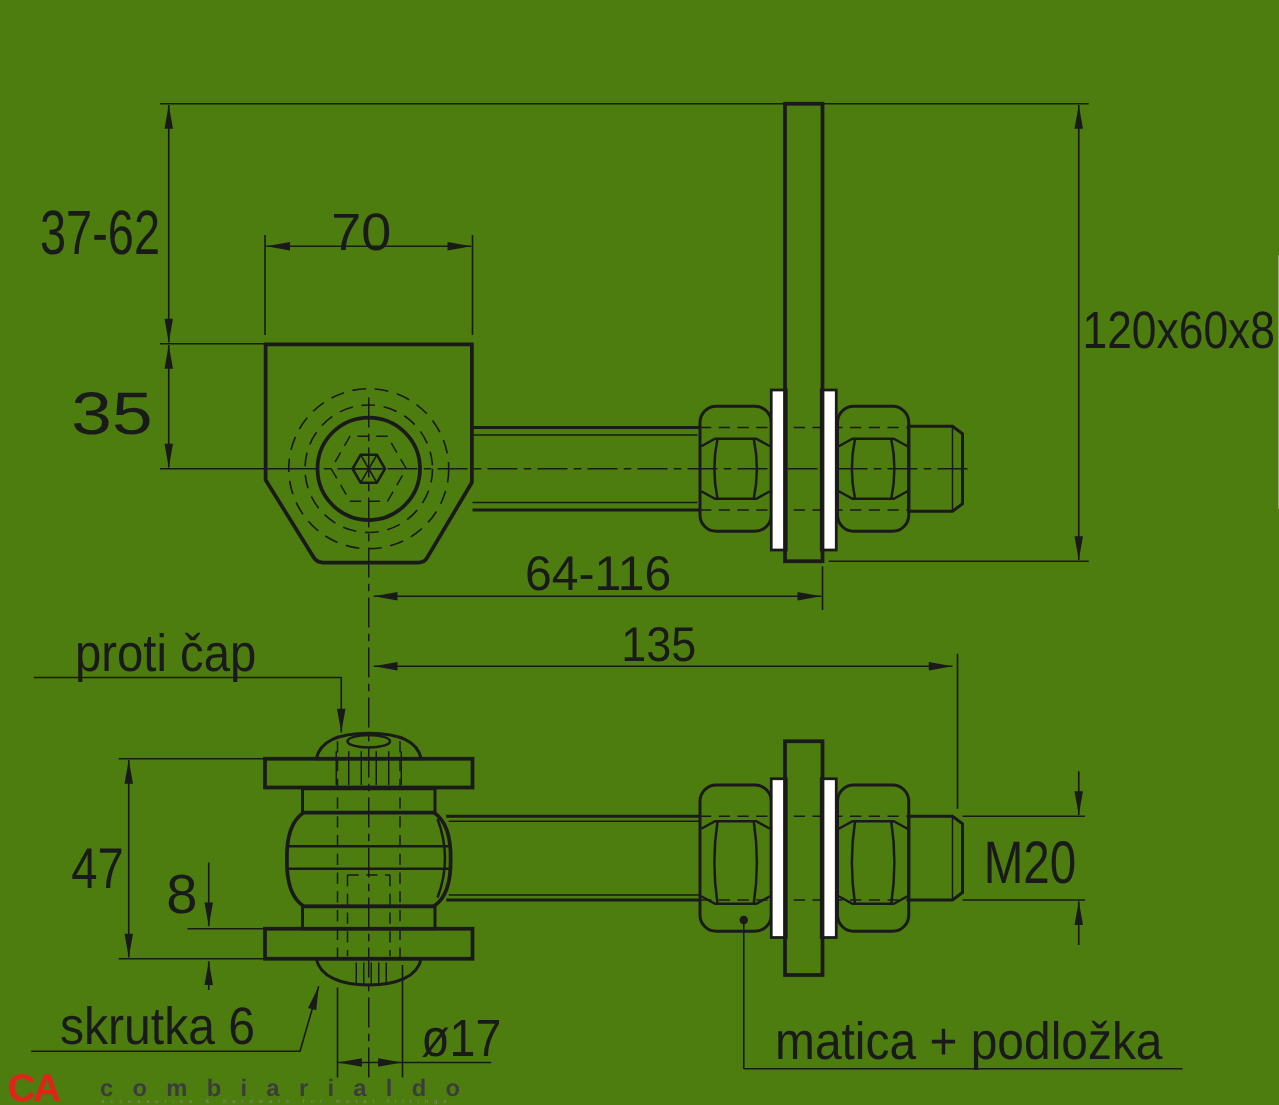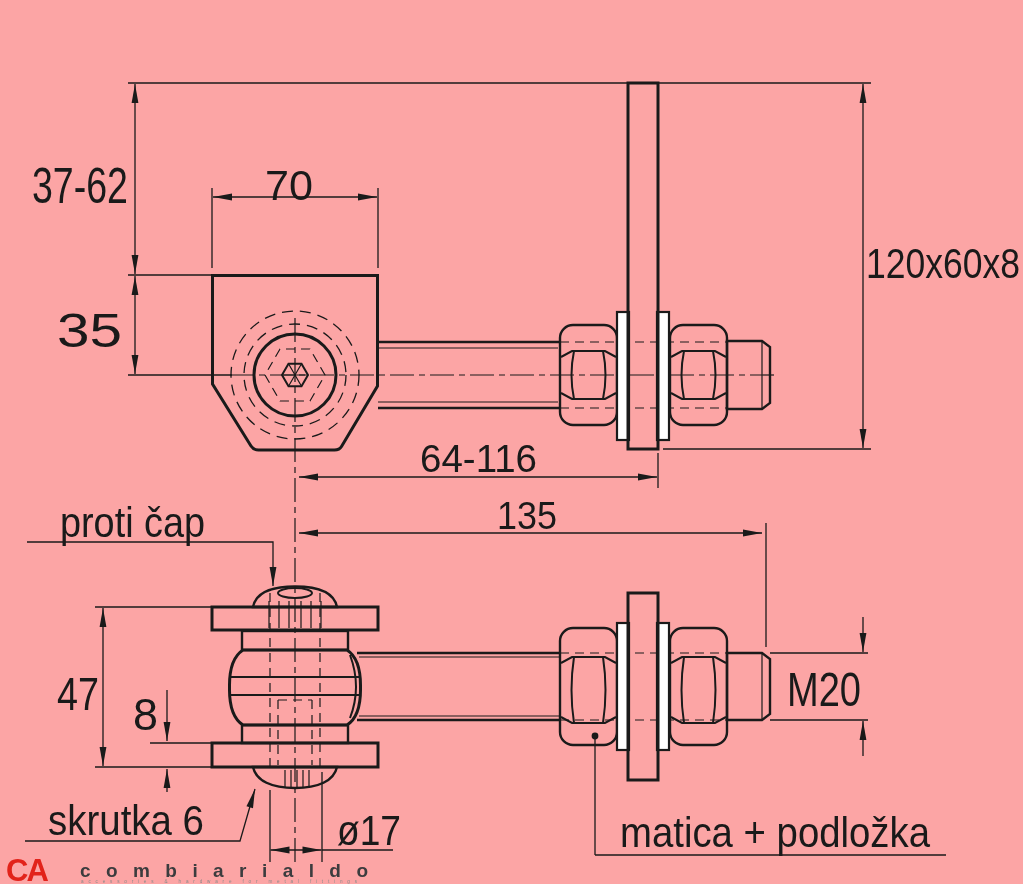--- a/index.html
+++ b/index.html
@@ -1,16 +1,16 @@
 <!DOCTYPE html>
 <html><head>
 <meta charset="utf-8">
 <style>
   html,body{margin:0;padding:0;background:#ffffff;}
-  .canvas{position:relative;width:1023px;height:884px;background:#fca5a5;overflow:hidden;
+  .canvas{position:relative;width:1023px;height:884px;background:#4d7c0f;overflow:hidden;
           font-family:"Liberation Sans", sans-serif;}
   svg{display:block;}
   .ln-bold{stroke:#1a1a1a;stroke-width:3;fill:none;}
   .ln-med{stroke:#1a1a1a;stroke-width:2.4;fill:none;}
   .ln-med2{stroke:#1a1a1a;stroke-width:2;fill:none;}
   .ln-thin{stroke:#1a1a1a;stroke-width:1.3;fill:none;}
   .ln-hair{stroke:#1a1a1a;stroke-width:1.2;fill:none;}
   .ln-dash{stroke:#1a1a1a;stroke-width:1.3;fill:none;stroke-dasharray:11 7;}
   .ln-hid{stroke:#1a1a1a;stroke-width:1.2;fill:none;stroke-dasharray:9 6;}
   .ln-cl{stroke:#1a1a1a;stroke-width:1.2;fill:none;stroke-dasharray:24 5 6 5;}

